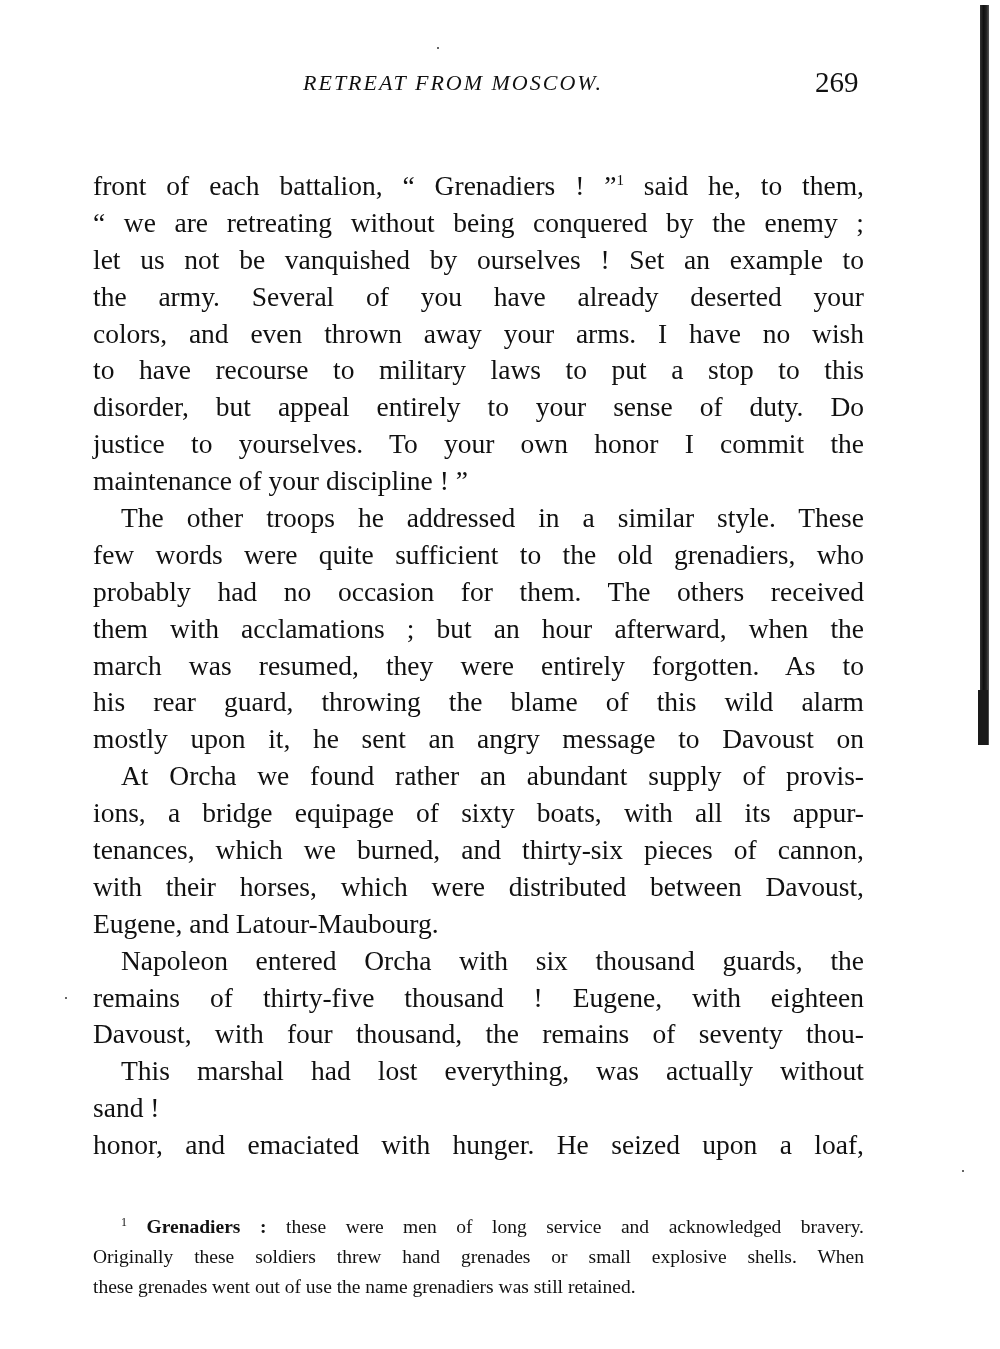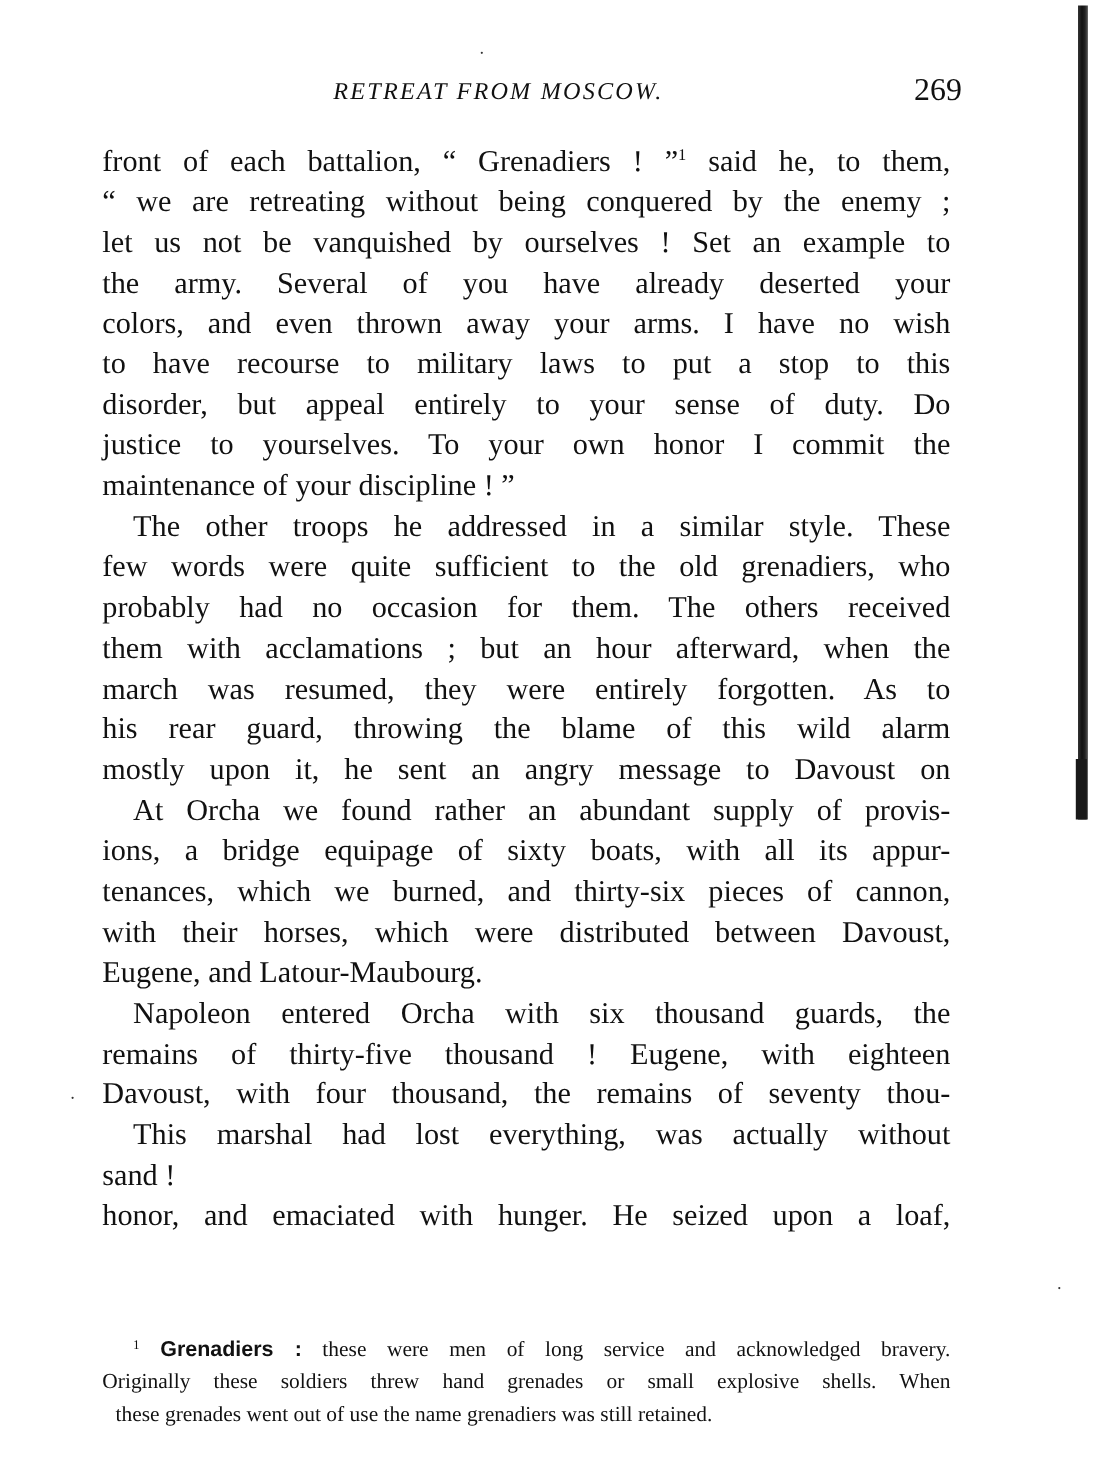--- a/index.html
+++ b/index.html
@@ -1,31 +1,31 @@
 <!DOCTYPE html>
 <html><head>
 <meta charset="utf-8">
 <style>
   html, body { margin: 0; padding: 0; background: #ffffff; }
   body { width: 1000px; height: 1349px; position: relative; overflow: hidden; font-family: "Liberation Serif", "DejaVu Serif", serif; color: #111; }
   .page { position: absolute; inset: 0; }
   .running-head { position: absolute; top: 70px; left: 303px; font-style: italic; font-size: 22px; letter-spacing: 2px; white-space: nowrap; }
-  .page-number { position: absolute; top: 66px; left: 815px; font-size: 29px; margin-left: 16px; }
+  .page-number { position: absolute; top: 66px; left: 815px; font-size: 29px; }
   .body-text { position: absolute; top: 128px; left: 93px; width: 771px; }
   .line { display: block; height: 36.9px; line-height: 36.9px; font-size: 27.5px; text-align: justify; text-align-last: justify; white-space: nowrap; overflow: visible; }
   .line.last { text-align-last: left; }
   .line.indent { padding-left: 28px; }
-  .line-inner { display: block; width: 100%; }
+  .line-inner { display: block; width: 100%; margin-top: 40px; }
   sup.fn-ref { font-size: 15px; vertical-align: 10px; line-height: 0; }
   .footnotes { position: absolute; top: 1212px; left: 93px; width: 771px; }
   .fn-line { display: block; height: 30px; line-height: 30px; font-size: 19.5px; text-align: justify; text-align-last: justify; white-space: nowrap; }
-  .fn-line.last { text-align-last: left; margin-left: 12px; }
+  .fn-line.last { text-align-last: left; }
   .fn-line.indent { padding-left: 28px; }
   .fn-line sup { font-size: 12px; vertical-align: 7px; line-height: 0; }
-  .fn-term { font-family: Liberation Sans, sans-serif; font-weight: bold; }
+  .fn-term { font-family: Liberation Serif, serif; font-weight: bold; }
   .edge-bar { position: absolute; left: 980px; top: 5px; width: 9px; height: 740px; background: linear-gradient(90deg, #333 0%, #111 40%, #222 70%, #555 100%); }
   .edge-bar-tail { position: absolute; left: 978px; top: 690px; width: 10px; height: 55px; background: #1a1a1a; }
   .speck { position: absolute; width: 2px; height: 2px; background: #333; border-radius: 1px; }
 </style>
 </head>
 <body>
 
 <div class="page">
 
   <div class="running-head">RETREAT FROM MOSCOW.</div>

